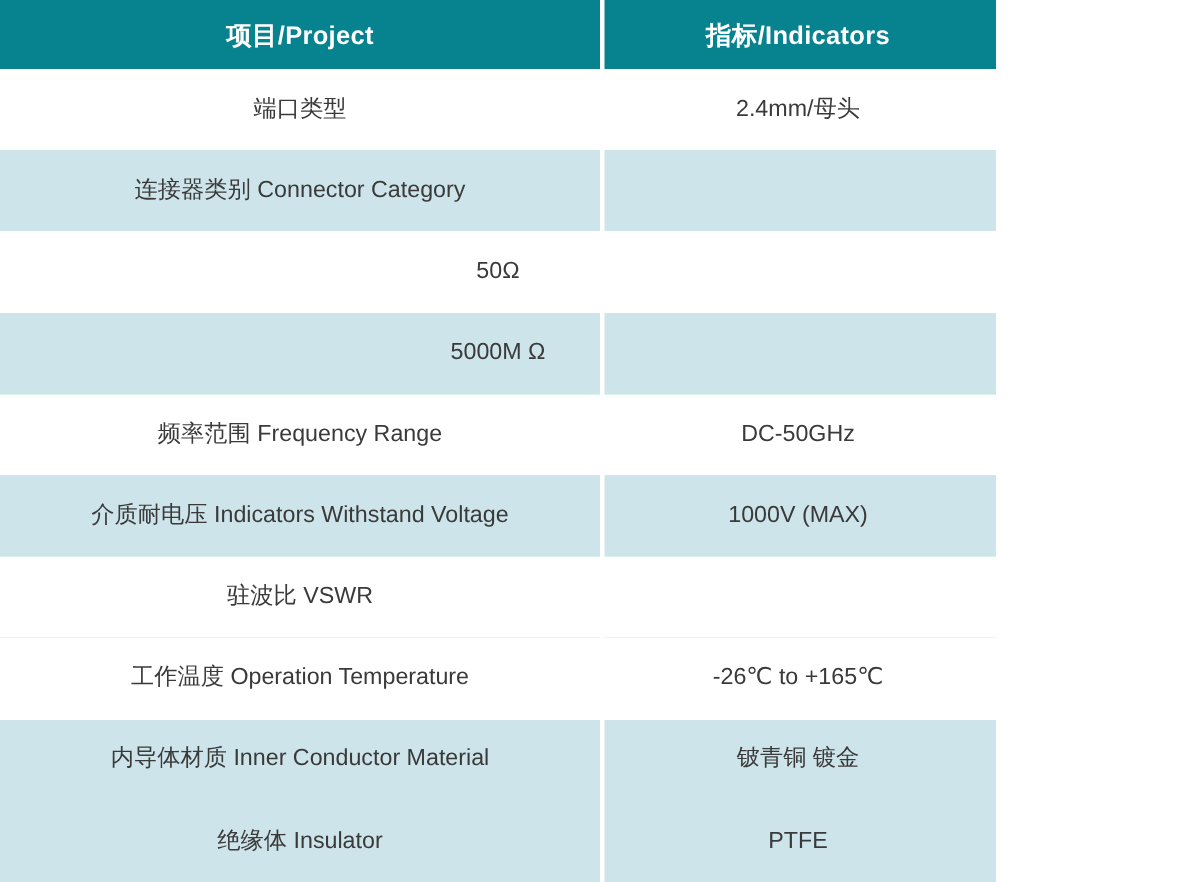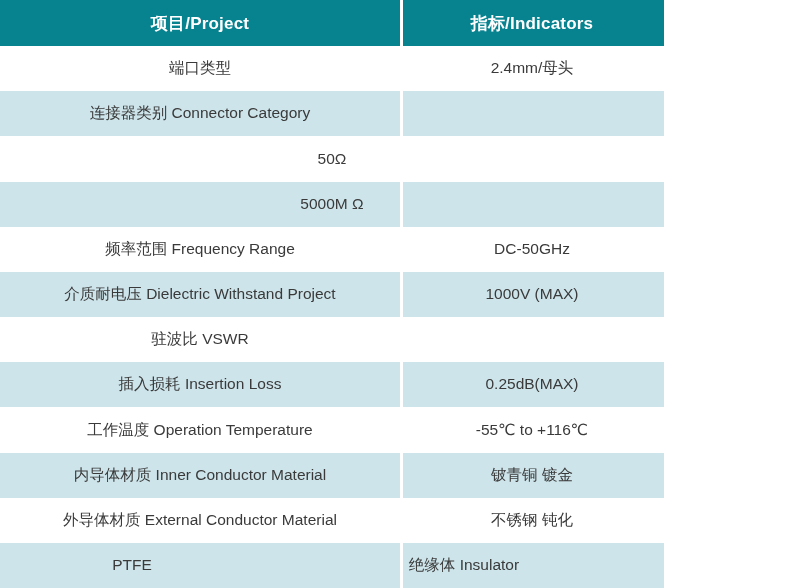--- a/index.html
+++ b/index.html
@@ -111,42 +111,34 @@
         <div class="td value">50Ω</div>
       </div>
       <div class="tr alt">
         <div class="td value">5000M Ω</div>
       </div>
       <div class="tr plain">
         <div class="td label">频率范围 Frequency Range</div>
         <div class="td value">DC-50GHz</div>
       </div>
       <div class="tr alt">
-        <div class="td label">介质耐电压 Dielectric Withstand Project</div>
+        <div class="td label">介质耐电压 Indicators Withstand Voltage</div>
         <div class="td value">1000V (MAX)</div>
       </div>
       <div class="tr plain">
         <div class="td label">驻波比 VSWR</div>
       </div>
-      <div class="tr alt">
-        <div class="td label">插入损耗 Insertion Loss</div>
-        <div class="td value">0.25dB(MAX)</div>
-      </div>
       <div class="tr plain">
         <div class="td label">工作温度 Operation Temperature</div>
-        <div class="td value">-55℃ to +116℃</div>
+        <div class="td value">-26℃ to +165℃</div>
       </div>
       <div class="tr alt">
         <div class="td label">内导体材质 Inner Conductor Material</div>
         <div class="td value">铍青铜 镀金</div>
       </div>
-      <div class="tr plain">
-        <div class="td label">外导体材质 External Conductor Material</div>
-        <div class="td value">不锈钢 钝化</div>
-      </div>
       <div class="tr alt">
+        <div class="td label">绝缘体 Insulator</div>
         <div class="td value">PTFE</div>
-        <div class="td label">绝缘体 Insulator</div>
       </div>
     </div>
 
   <div class="divider"></div>
 </div>
 
 </body></html>

